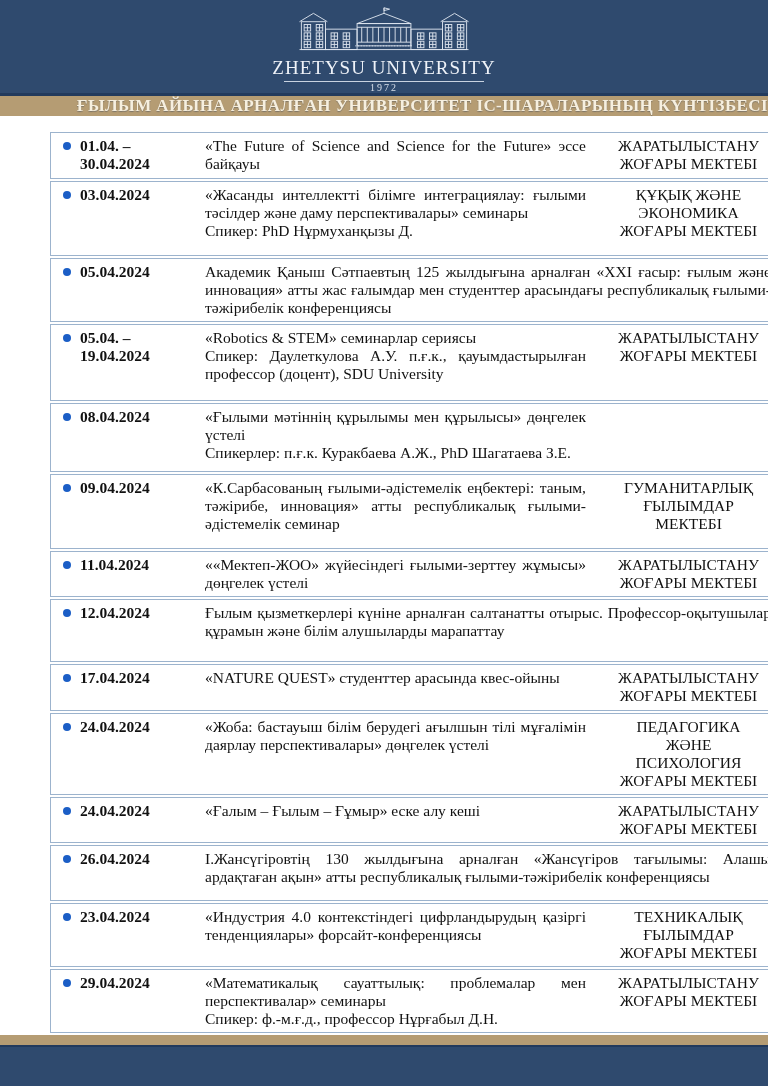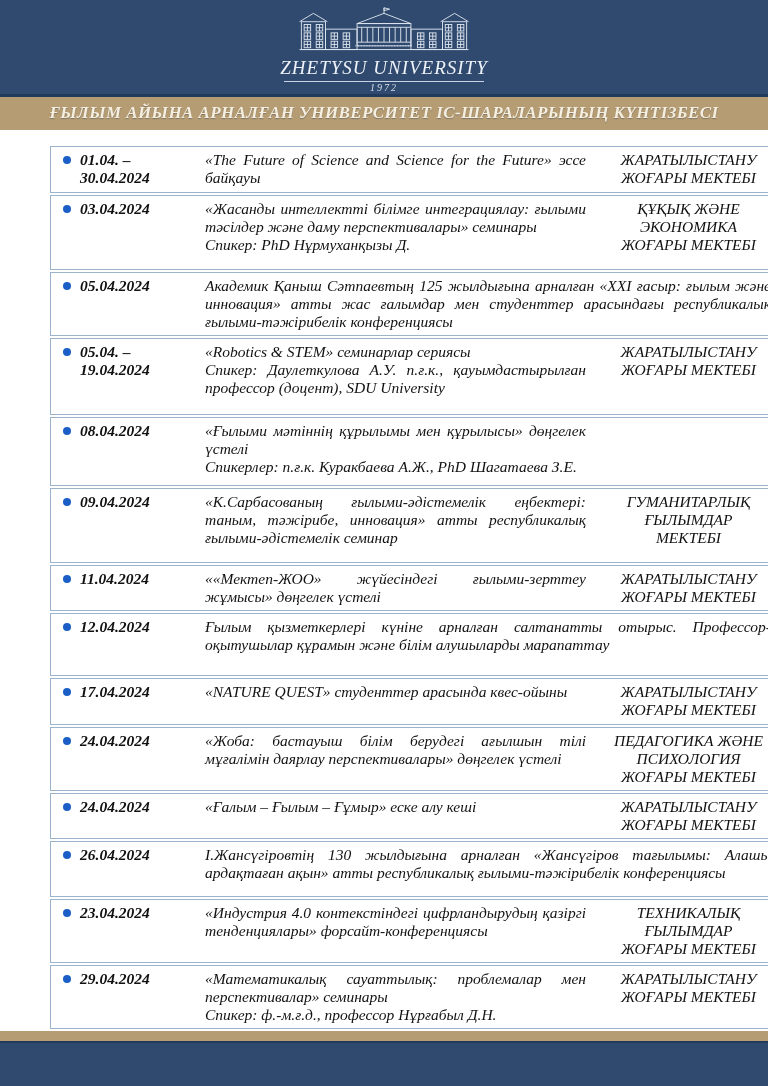--- a/index.html
+++ b/index.html
@@ -10,40 +10,40 @@
     --bullet:#1b5ec6;
     --border:#9cb3cd;
     --title-text:#f6efdf;
     --ink:#111111;
   }
   *{margin:0;padding:0;box-sizing:border-box;}
   html,body{background:#ffffff;}
   body{font-family:"Liberation Serif","DejaVu Serif",serif;color:var(--ink);}
   .page{
     width:768px;height:1086px;margin:0 auto;background:#ffffff;
-    display:flex;flex-direction:column;overflow:hidden;position:relative;font-style:italic;
+    display:flex;flex-direction:column;overflow:hidden;position:relative;
   }
   
   .top-banner{
     height:108px;background:var(--navy);
     border-bottom:3px solid var(--navy-dark);
     display:flex;align-items:flex-start;justify-content:center;
   }
   .logo{display:flex;flex-direction:column;align-items:center;padding-top:5px;}
   .logo svg{display:block;}
   .wordmark{
     color:#eef2f8;font-size:19px;letter-spacing:1px;line-height:22px;
     font-family:"Liberation Serif","DejaVu Serif",serif;white-space:nowrap;
   }
   .logo-rule{width:200px;height:1px;background:#c9d3e1;margin:2px 0 1px 0;}
   .logo-year{color:#d7dfea;font-size:10px;letter-spacing:2px;line-height:10px;}
   
   .title-band{
     height:37px;background:var(--tan);
-    display:flex;align-items:center;justify-content:center;
+    display:flex;align-items:center;justify-content:flex-end;
   }
   .title-band .page-title{
     color:var(--title-text);font-weight:bold;font-size:17px;letter-spacing:.4px;
     text-shadow:0 1px 1px rgba(38,54,82,.38);white-space:nowrap;
   }
   
   .content{flex:1 1 auto;}
   .events-table{width:732px;margin:16px 46px 0 50px;}
   .event-row{
     display:grid;grid-template-columns:148px 1fr 185px;

